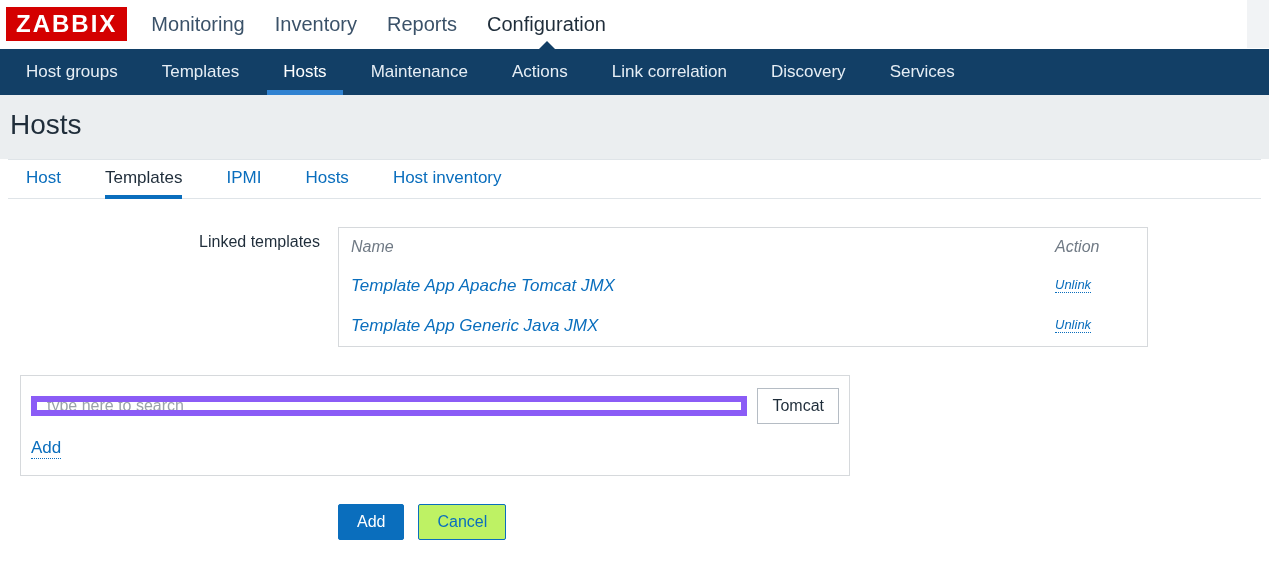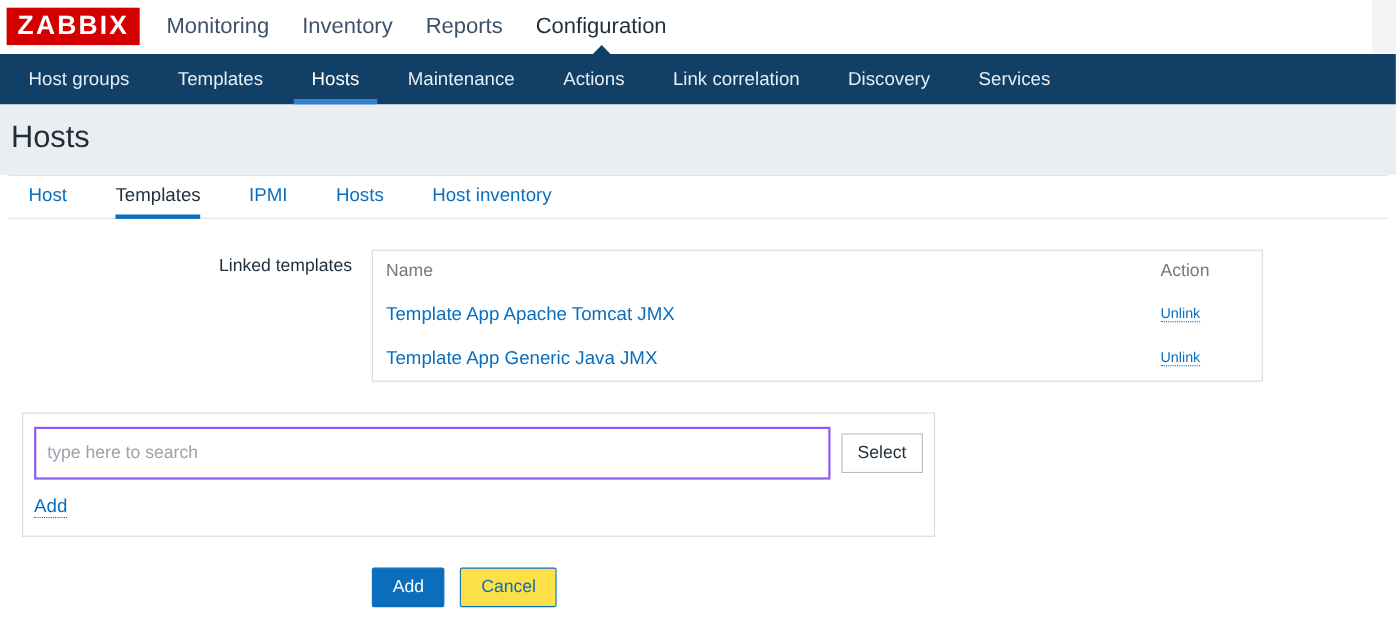--- a/index.html
+++ b/index.html
@@ -186,20 +186,21 @@
     flex-shrink: 0;
   }
   .form-control-wrap {
     flex: 0 0 810px;
   }
 
   
   .linked-box {
     border: 1px solid var(--panel-border2);
     width: 808px;
+    font-style: italic;
   }
   .linked-head, .linked-row {
     display: flex;
     padding: 10px 12px;
   }
   .linked-head {
     color: var(--text-muted);
     font-size: 16px;
   }
   .col-name { flex: 1; }
@@ -222,22 +223,22 @@
     width: 808px;
     padding: 12px 10px 16px 10px;
   }
   .search-row {
     display: flex;
     gap: 10px;
     align-items: center;
   }
   .search-input {
     flex: 1;
-    height: 48px;
-    border: 2px solid #8b5cf6;
+    height: 20px;
+    border: 6px solid #8b5cf6;
     padding: 0 10px;
     font-size: 16px;
     color: #737373;
     box-sizing: border-box;
   }
   .search-input::placeholder { color: #9aa2aa; }
   .select-btn {
     height: 36px;
     padding: 0 14px;
     background: #fff;
@@ -267,21 +268,21 @@
     font-size: 16px;
     cursor: pointer;
     border-radius: 2px;
   }
   .btn-primary {
     background: var(--btn-primary);
     color: var(--btn-primary-text);
     border: 1px solid var(--btn-primary);
   }
   .btn-secondary {
-    background: #fde047;
+    background: #bef264;
     color: var(--link-blue);
     border: 1px solid var(--link-blue);
   }
 </style>
 </head>
 <body>
 
 <div class="topbar">
   <div class="logo">ZABBIX</div>
   <div class="topnav">
@@ -338,21 +339,21 @@
           </div>
         </div>
       </div>
     </div>
 
     <div class="form-row">
       <div class="form-control-wrap">
         <div class="linknew-box">
           <div class="search-row">
             <input class="search-input" type="text" placeholder="type here to search" style="">
-            <button class="select-btn">Select</button>
+            <button class="select-btn">Tomcat</button>
           </div>
           <a href="#" class="add-link">Add</a>
         </div>
       </div>
     </div>
 
     <div class="btn-row">
       <button class="btn btn-primary">Add</button>
       <button class="btn btn-secondary">Cancel</button>
     </div>

